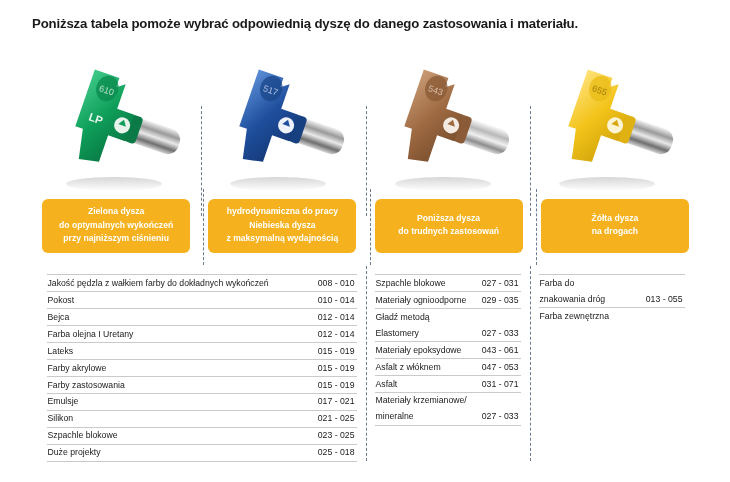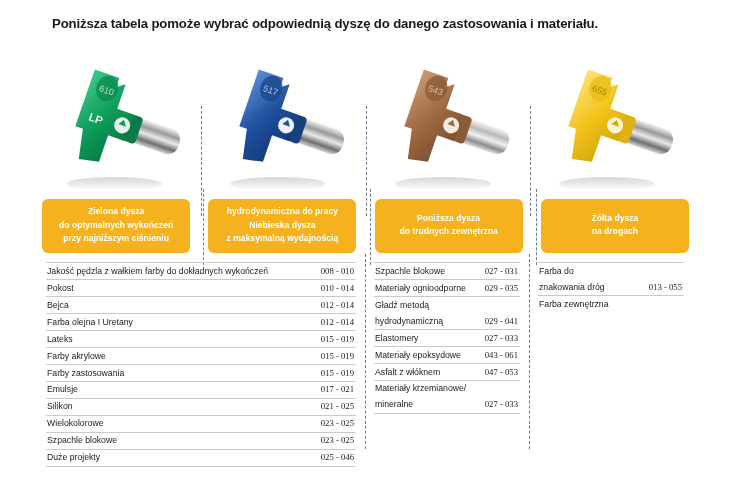--- a/index.html
+++ b/index.html
@@ -16,21 +16,21 @@
   }
   #page {
     position: absolute;
     inset: 0;
     background: #ffffff;
   }
 
   
   .page-title {
     position: absolute;
-    left: 52px;
+    left: 32px;
     top: 16px;
     font-size: 13.2px;
     font-weight: bold;
     color: #1a1a1a;
     letter-spacing: -0.15px;
     white-space: nowrap;
   }
 
   
   .columns {
@@ -103,23 +103,24 @@
     display: flex;
     flex-direction: column;
     justify-content: center;
   }
   .cap-box .ln { display: block; white-space: nowrap; }
 
   
   .tables {
     position: absolute;
     left: 37px;
-    top: 262px;
+    top: 274px;
     width: 657px;
     display: flex;
+    justify-content: center;
   }
   .tbl-wrap { position: relative; }
   .tbl-wrap.span2 { width: 328px; }
   .tbl-wrap.span1 { width: 164px; }
   .tbl-wrap + .tbl-wrap::before {
     content: "";
     position: absolute;
     left: 0px;
     top: -8px;
     height: 195px;
@@ -137,21 +138,21 @@
   table.nz tr.first { border-top: 1px solid #c9cacb; }
   table.nz tr.nb { border-bottom: none; }
   table.nz td {
     font-size: 8.7px;
     color: #1a1a1a;
     padding: 2.6px 0 2.4px 0;
     vertical-align: bottom;
     line-height: 11px;
   }
   table.nz td.name { text-align: left; padding-left: 1px; white-space: nowrap; }
-  table.nz td.val  { text-align: right; white-space: nowrap; padding-right: 2px; font-family: Liberation Serif, serif; }
+  table.nz td.val  { text-align: right; white-space: nowrap; padding-right: 2px; }
 </style>
 </head>
 <body>
 
 <div id="page">
 
   <div class="page-title">Poniższa tabela pomoże wybrać odpowiednią dyszę do danego zastosowania i materiału.</div>
 
   <div class="columns">
 
@@ -297,21 +298,21 @@
     <div class="cap-cell">
       <div class="cap-box">
         <span class="ln">hydrodynamiczna do pracy</span>
         <span class="ln">Niebieska dysza</span>
         <span class="ln">z maksymalną wydajnością</span>
       </div>
     </div>
     <div class="cap-cell">
       <div class="cap-box">
         <span class="ln">Poniższa dysza</span>
-        <span class="ln">do trudnych zewnętrzna</span>
+        <span class="ln">do trudnych zastosowań</span>
       </div>
     </div>
     <div class="cap-cell">
       <div class="cap-box">
         <span class="ln">Żółta dysza</span>
         <span class="ln">na drogach</span>
       </div>
     </div>
   </div>
 
@@ -349,64 +350,60 @@
             </tr>
             <tr>
               <td class="name">Emulsje</td>
               <td class="val">017 - 021</td>
             </tr>
             <tr>
               <td class="name">Silikon</td>
               <td class="val">021 - 025</td>
             </tr>
             <tr>
-              <td class="name">Wielokolorowe</td>
-              <td class="val">023 - 025</td>
-            </tr>
-            <tr>
               <td class="name">Szpachle blokowe</td>
               <td class="val">023 - 025</td>
             </tr>
             <tr>
               <td class="name">Duże projekty</td>
-              <td class="val">025 - 046</td>
+              <td class="val">025 - 018</td>
             </tr>
           </tbody>
         </table>
     </div>
     <div class="tbl-wrap span1">
       <table class="nz" id="t1">
           <tbody>
             <tr class="first">
               <td class="name">Szpachle blokowe</td>
               <td class="val">027 - 031</td>
             </tr>
             <tr>
               <td class="name">Materiały ognioodporne</td>
               <td class="val">029 - 035</td>
             </tr>
             <tr class="nb">
               <td class="name">Gładź metodą</td>
               <td class="val"></td>
             </tr>
             <tr>
-              <td class="name">hydrodynamiczną</td>
-              <td class="val">029 - 041</td>
-            </tr>
-            <tr>
               <td class="name">Elastomery</td>
               <td class="val">027 - 033</td>
             </tr>
             <tr>
               <td class="name">Materiały epoksydowe</td>
               <td class="val">043 - 061</td>
             </tr>
             <tr>
               <td class="name">Asfalt z włóknem</td>
               <td class="val">047 - 053</td>
+            </tr>
+            <tr>
+              <td class="name">Asfalt</td>
+              <td class="val">031 - 071</td>
             </tr>
             <tr class="nb">
               <td class="name">Materiały krzemianowe/</td>
               <td class="val"></td>
             </tr>
             <tr>
               <td class="name">mineralne</td>
               <td class="val">027 - 033</td>
             </tr>
           </tbody>

